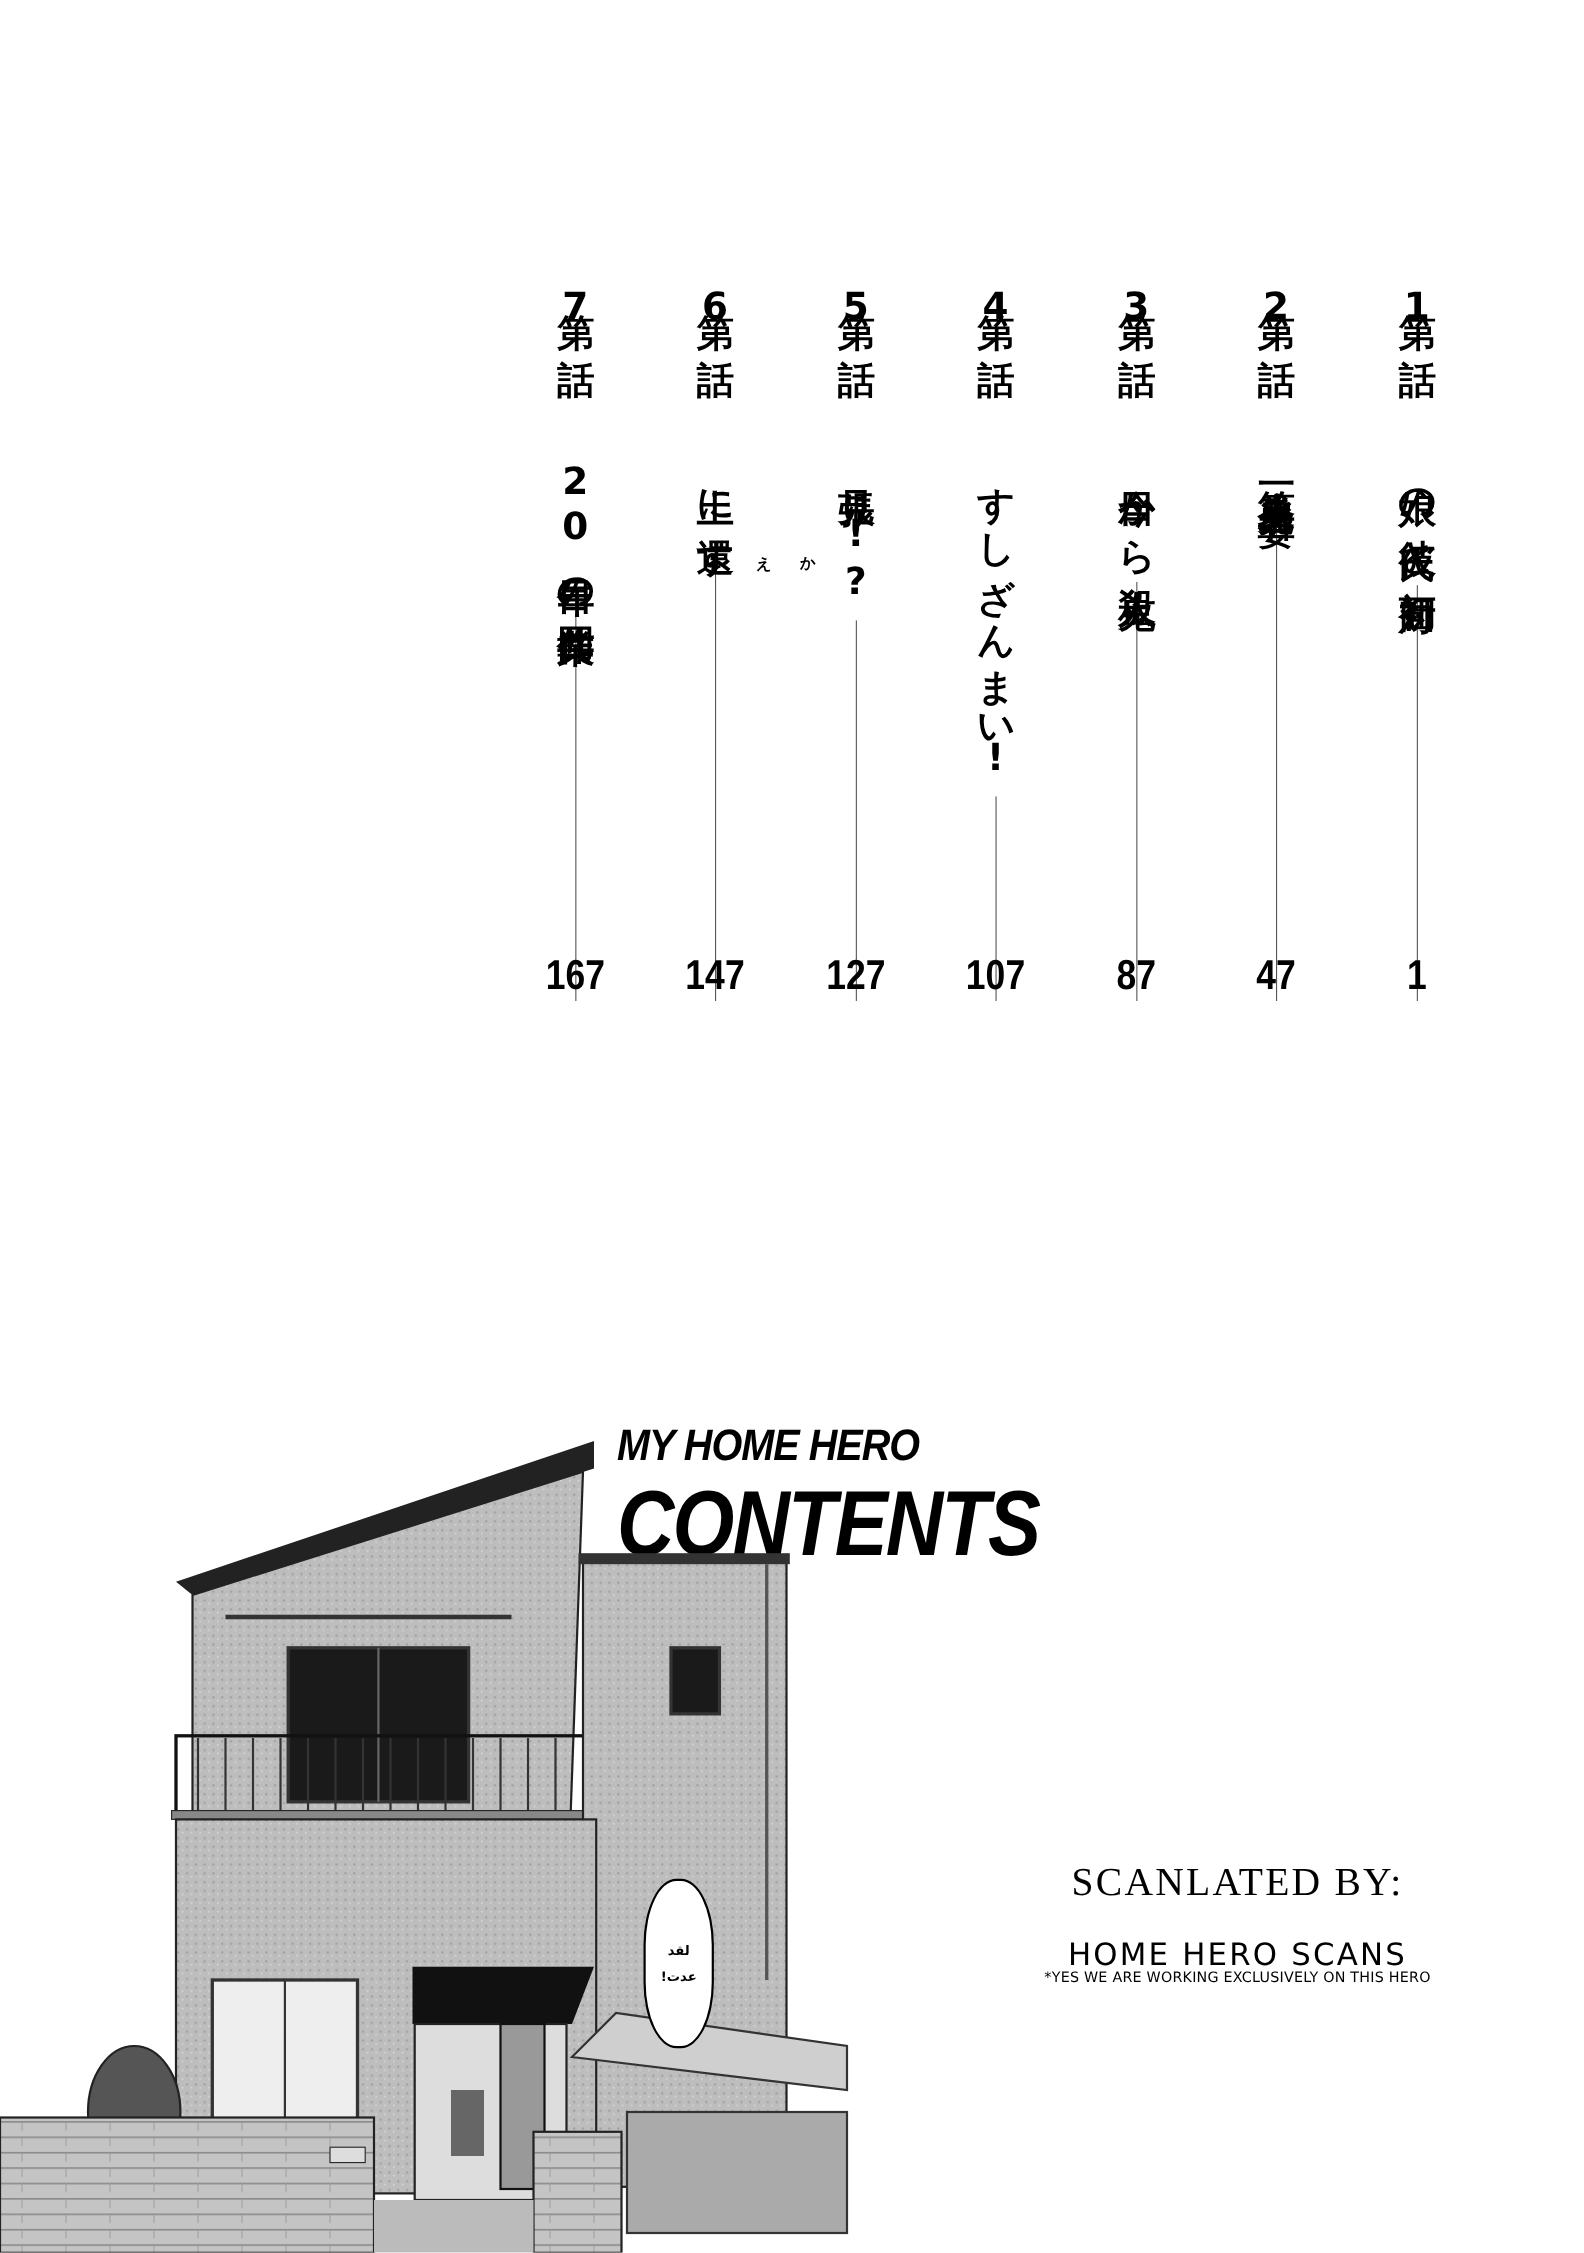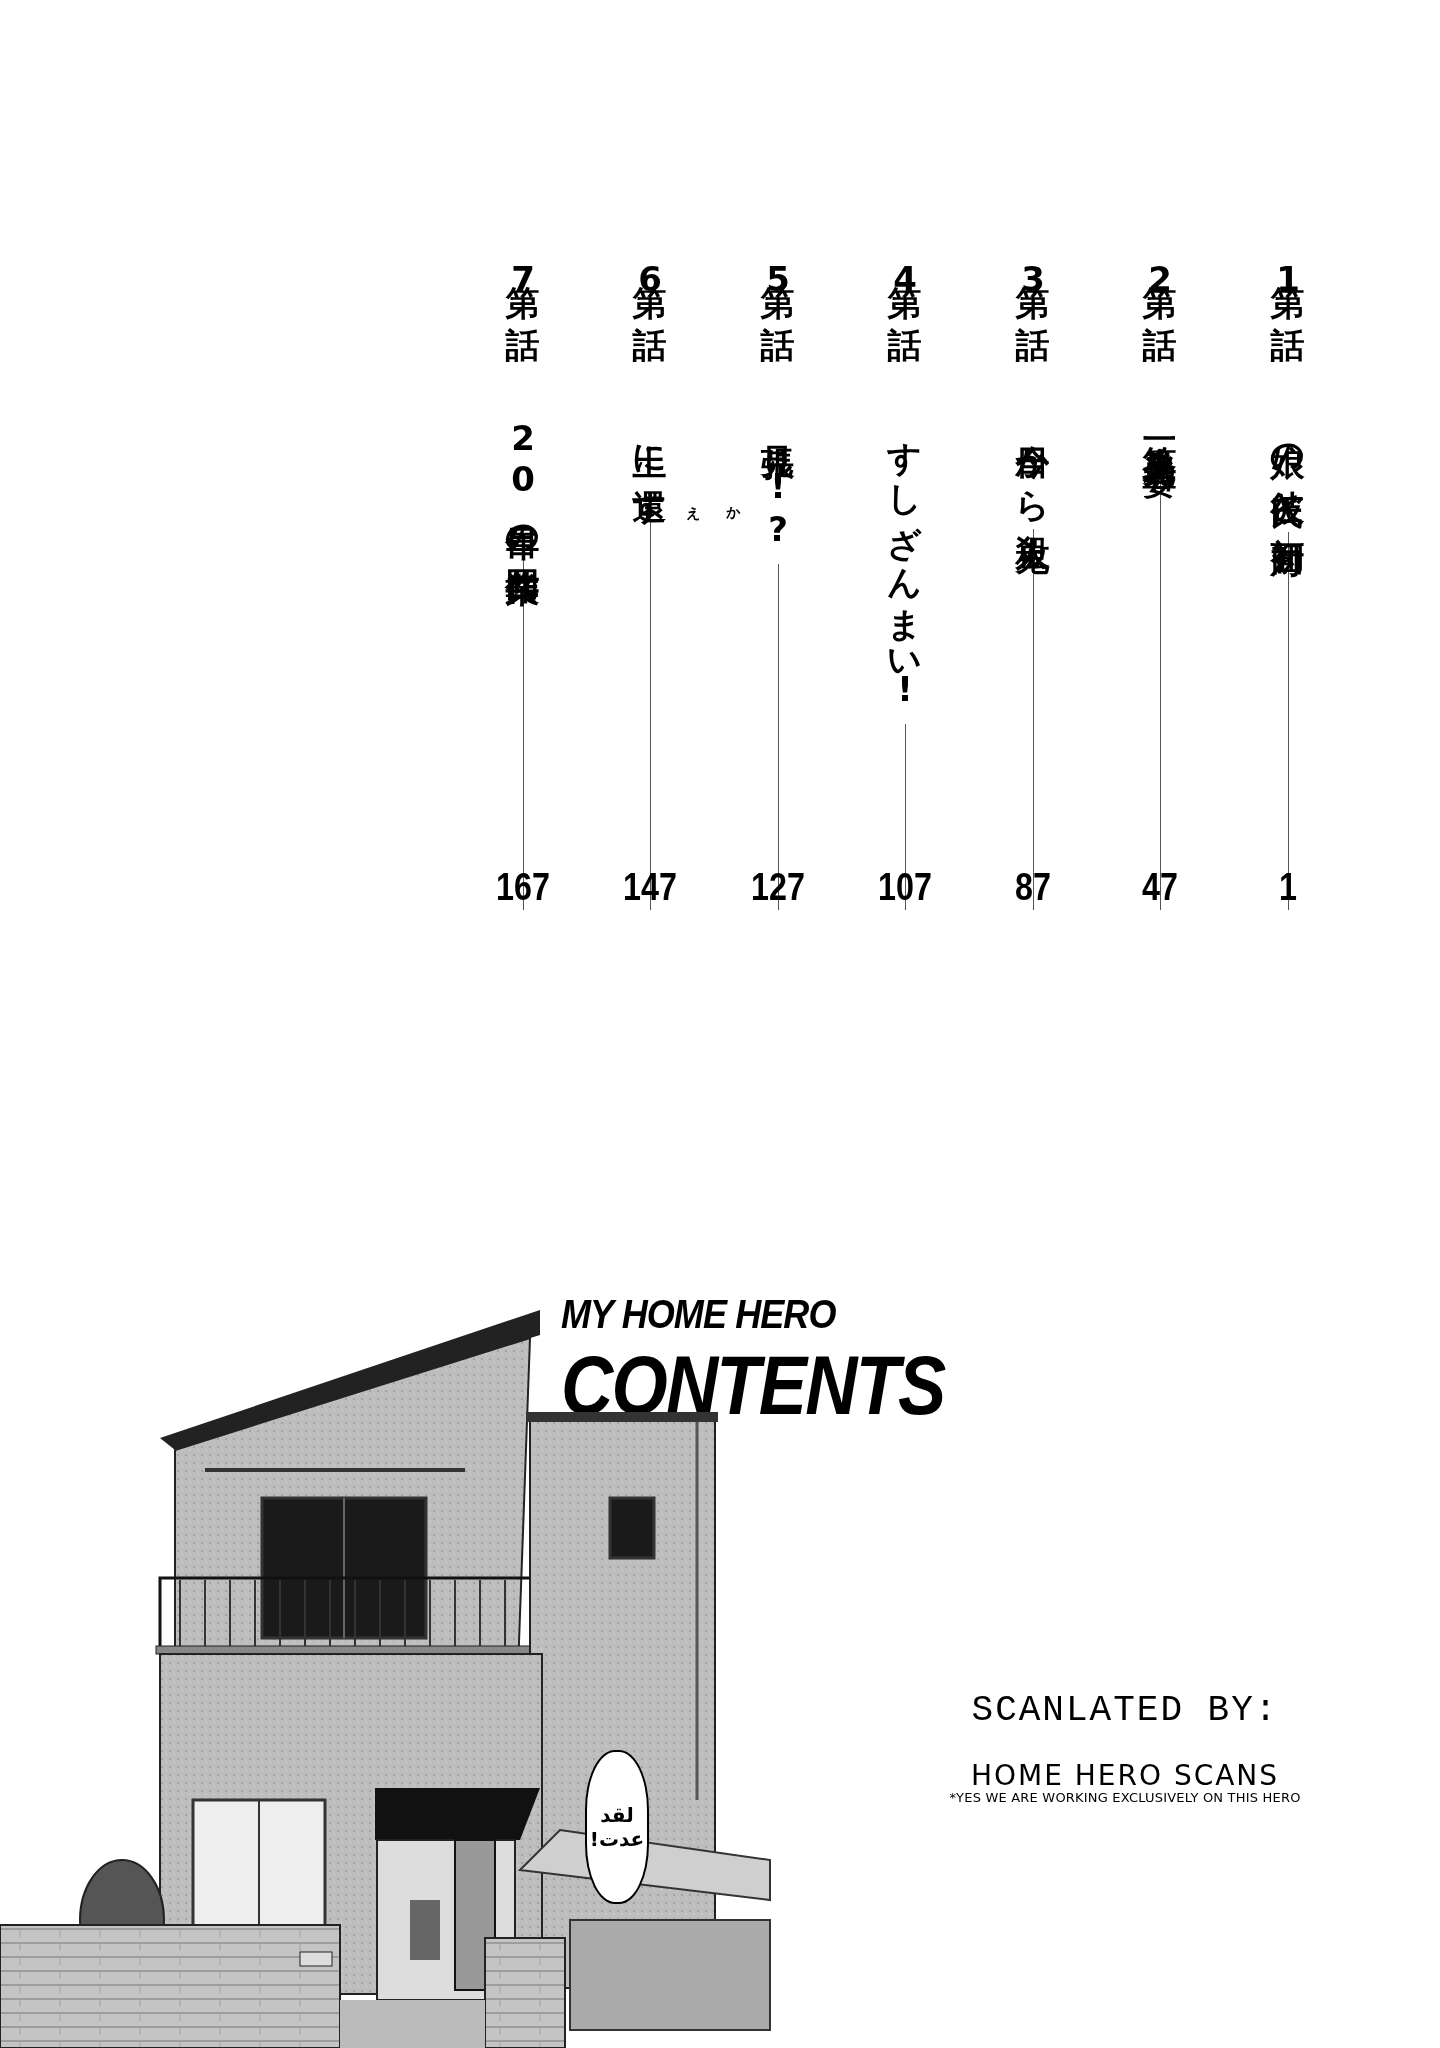--- a/index.html
+++ b/index.html
@@ -11,26 +11,26 @@
   .chap-title { writing-mode:vertical-rl; text-orientation:upright; font-weight:bold; font-size:34px; line-height:40px; letter-spacing:3px; margin-top:50px; font-family:"DejaVu Sans", sans-serif; position:relative; }
   .ruby { position:absolute; writing-mode:vertical-rl; font-size:14px; font-weight:bold; }
   .leader { flex:1; width:1px; background:#555; margin-top:12px; margin-bottom:8px; }
   .page-num { position:absolute; top:866px; width:100px; margin-left:-50px; text-align:center; font-weight:bold; font-size:38px; font-family:"Liberation Sans", sans-serif; transform:scaleX(0.85); }
 
   .title-block { position:absolute; left:561px; top:1292px;font-style:italic; }
   .series-name { font-family:"Liberation Sans", sans-serif; font-weight:bold; font-size:40px; letter-spacing:-1px; transform:scaleX(0.9); transform-origin:left; }
   .contents { font-family:"Liberation Sans", sans-serif; font-weight:bold; font-size:84px; line-height:84px; letter-spacing:-2px; transform:scaleX(0.86); transform-origin:left; margin-top:6px; }
 
   .credits { position:absolute; left:900px; top:1690px; width:450px; text-align:center; }
-  .credits .by { font-family:Liberation Mono, monospace; font-size:36px; letter-spacing:2px; }
+  .credits .by { font-family:Liberation Serif, serif; font-size:36px; letter-spacing:2px; }
   .credits .group { font-family:"DejaVu Sans", sans-serif; font-size:28px; letter-spacing:2px; margin-top:28px; }
   .credits .note { font-family:"DejaVu Sans", sans-serif; font-size:13px; margin-top:-2px; letter-spacing:0.2px; }
 
   .house { position:absolute; left:0; top:1300px; width:800px; height:748px; }
-  .bubble { position:absolute; left:585px; top:1750px; width:60px; height:150px; background:#fff; border:2px solid #000; border-radius:30px / 60px; display:flex; flex-direction:column; align-items:center; justify-content:center; font-size:20px; font-weight:bold; font-family:"DejaVu Sans", sans-serif; line-height:24px; }
+  .bubble { position:absolute; left:585px; top:1708px; width:60px; height:150px; background:#fff; border:2px solid #000; border-radius:30px / 60px; display:flex; flex-direction:column; align-items:center; justify-content:center; font-size:12px; font-weight:bold; font-family:"DejaVu Sans", sans-serif; line-height:24px; }
 </style>
 </head>
 <body>
 
 <div class="toc">
 
   <div class="toc-col" style="left:1288px">
     <div class="chap-label">第1話</div>
     <div class="chap-title">娘の彼氏と初対面</div>
     <div class="leader"></div>

